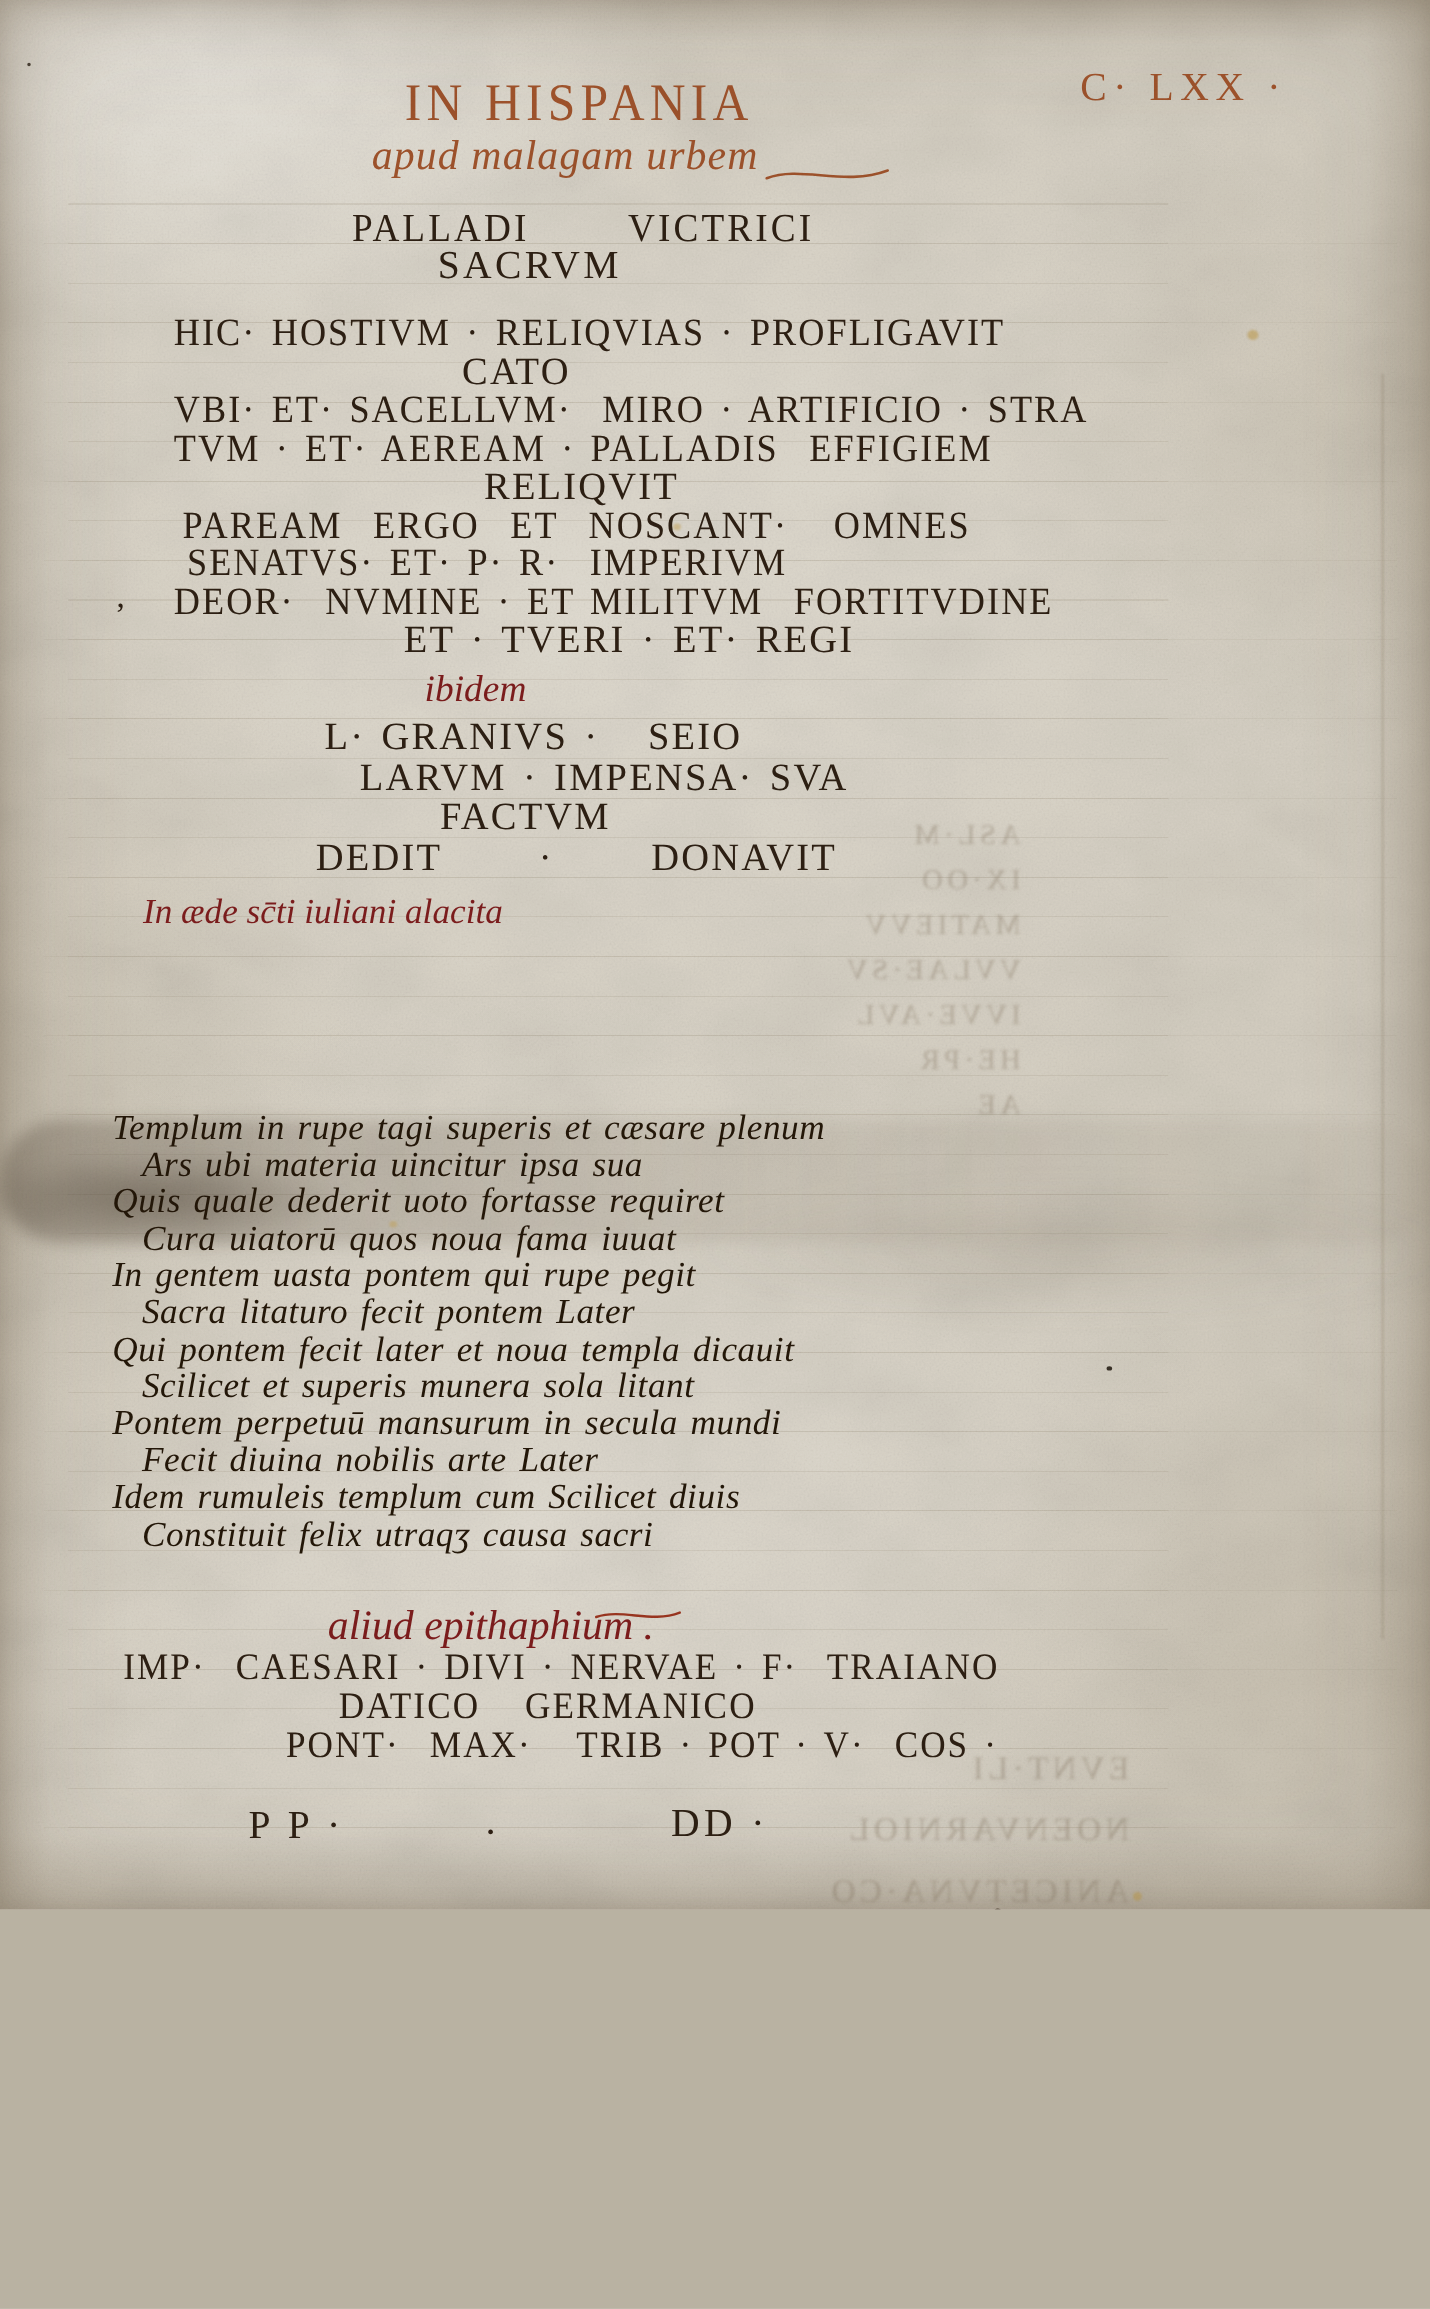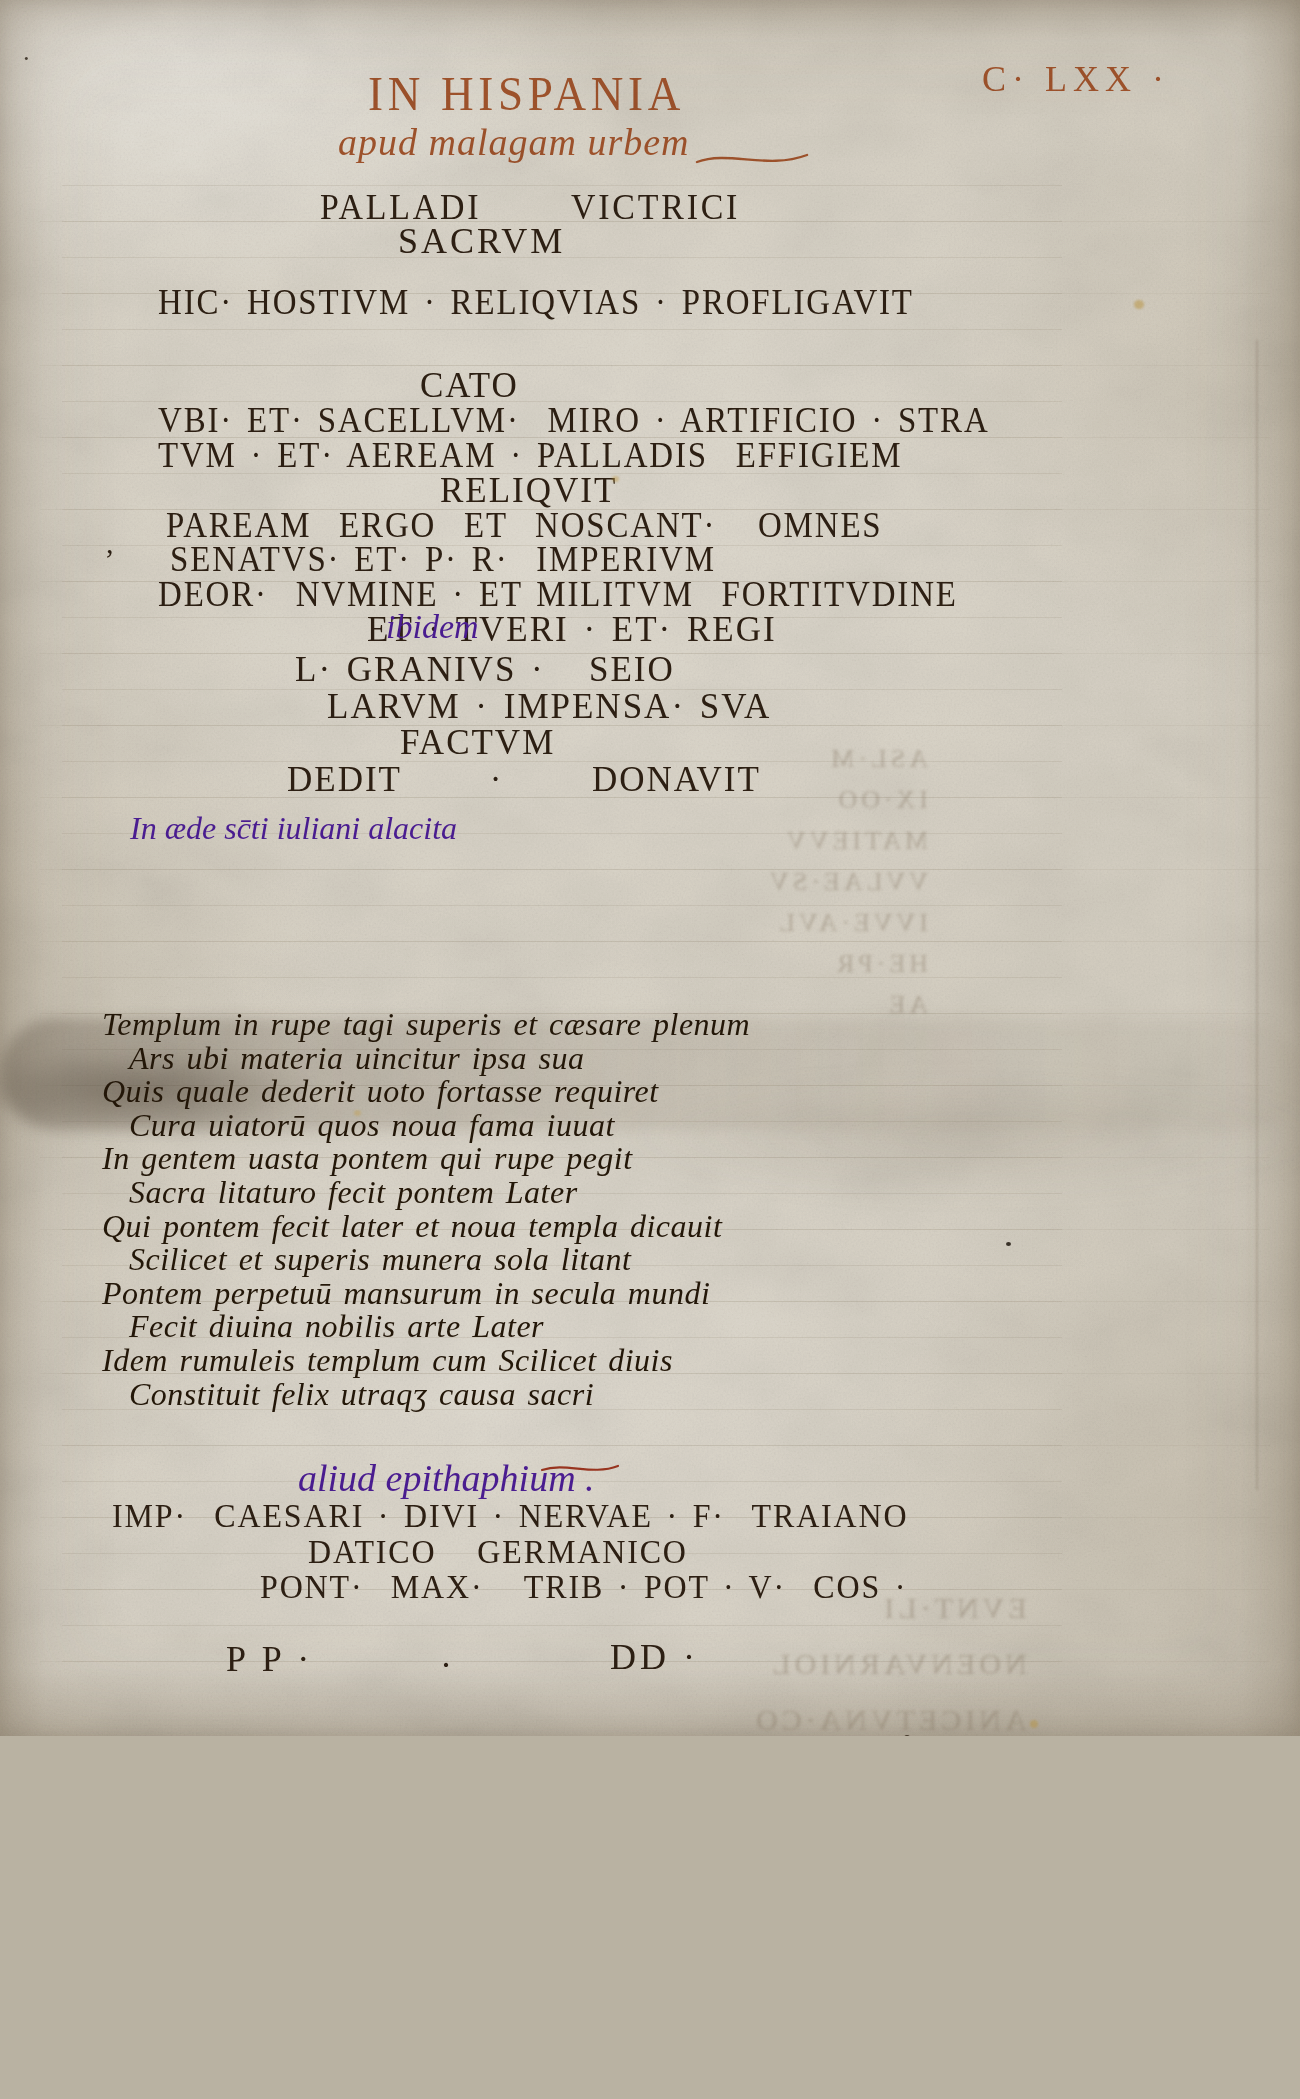--- a/index.html
+++ b/index.html
@@ -29,21 +29,21 @@
     background:linear-gradient(90deg, rgba(104,92,77,.42), rgba(120,108,92,.28) 24%, rgba(132,120,102,.18) 48%, rgba(138,126,108,.12) 72%, rgba(138,126,108,.1));}
   .band2{position:absolute;left:-40px;top:1046px;width:360px;height:86px;filter:blur(8px);
     background:radial-gradient(ellipse at center, rgba(88,77,63,.5), transparent 70%);}
   .band3{position:absolute;left:620px;top:1076px;width:700px;height:120px;filter:blur(12px);
     background:radial-gradient(ellipse at center, rgba(122,110,93,.18), transparent 75%);}
   
   .line{position:relative;white-space:pre;}
   .caps{font-family:"Liberation Serif",serif;color:#2e2013;}
   .narrow{transform:scaleX(.94);transform-origin:0 0;}
   .red{color:#a2542c;}
-  .rubric{color:#4c1d95;font-style:italic;}
+  .rubric{color:#7f1d1d;font-style:italic;}
   .abs{position:absolute;}
   .t48{font-size:48px;letter-spacing:5px;}
   .block{position:absolute;}
   .block .line{line-height:34.9px;font-size:35px;letter-spacing:2px;word-spacing:4px;}
   .gr .line{line-height:36.5px;}
   .had .line, .tra .line{line-height:35.5px;font-size:34px;letter-spacing:2px;}
   .pal .line{line-height:34px;font-size:36px;letter-spacing:3px;}
   .poem{position:absolute;left:102px;top:1008px;color:#241708;font-style:italic;}
   .poem .line{font-size:32px;line-height:33.6px;letter-spacing:.5px;word-spacing:3px;}
   .poem .line:nth-child(even){padding-left:27px;}
@@ -98,21 +98,21 @@
   </svg>
   <div class="abs red" style="left:982px;top:58px;font-size:36px;letter-spacing:6px;">C· LXX ·</div>
 
   <div class="block pal caps" style="left:320px;top:190px;">
     <div class="line narrow">PALLADI      VICTRICI</div>
     <div class="line" style="margin-left:78px;">SACRVM</div>
   </div>
 
   <div class="block caps" style="left:158px;top:286px;">
     <div class="line narrow">HIC· HOSTIVM · RELIQVIAS · PROFLIGAVIT</div>
-    <div class="line" style="margin-left:262px;margin-top:48px;">CATO</div>
+    <div class="line" style="margin-left:262px;">CATO</div>
     <div class="line narrow">VBI· ET· SACELLVM·  MIRO · ARTIFICIO · STRA</div>
     <div class="line narrow">TVM · ET· AEREAM · PALLADIS  EFFIGIEM</div>
     <div class="line" style="margin-left:282px;">RELIQVIT</div>
     <div class="line narrow" style="margin-left:8px;">PAREAM  ERGO  ET  NOSCANT·   OMNES</div>
     <div class="line narrow" style="margin-left:12px;">SENATVS· ET· P· R·  IMPERIVM</div>
     <div class="line narrow">DEOR·  NVMINE · ET MILITVM  FORTITVDINE</div>
     <div class="line" style="margin-left:209px;">ET · TVERI · ET· REGI</div>
   </div>
 
   <div class="abs rubric" style="left:386px;top:608px;font-size:34px;">ibidem</div>

